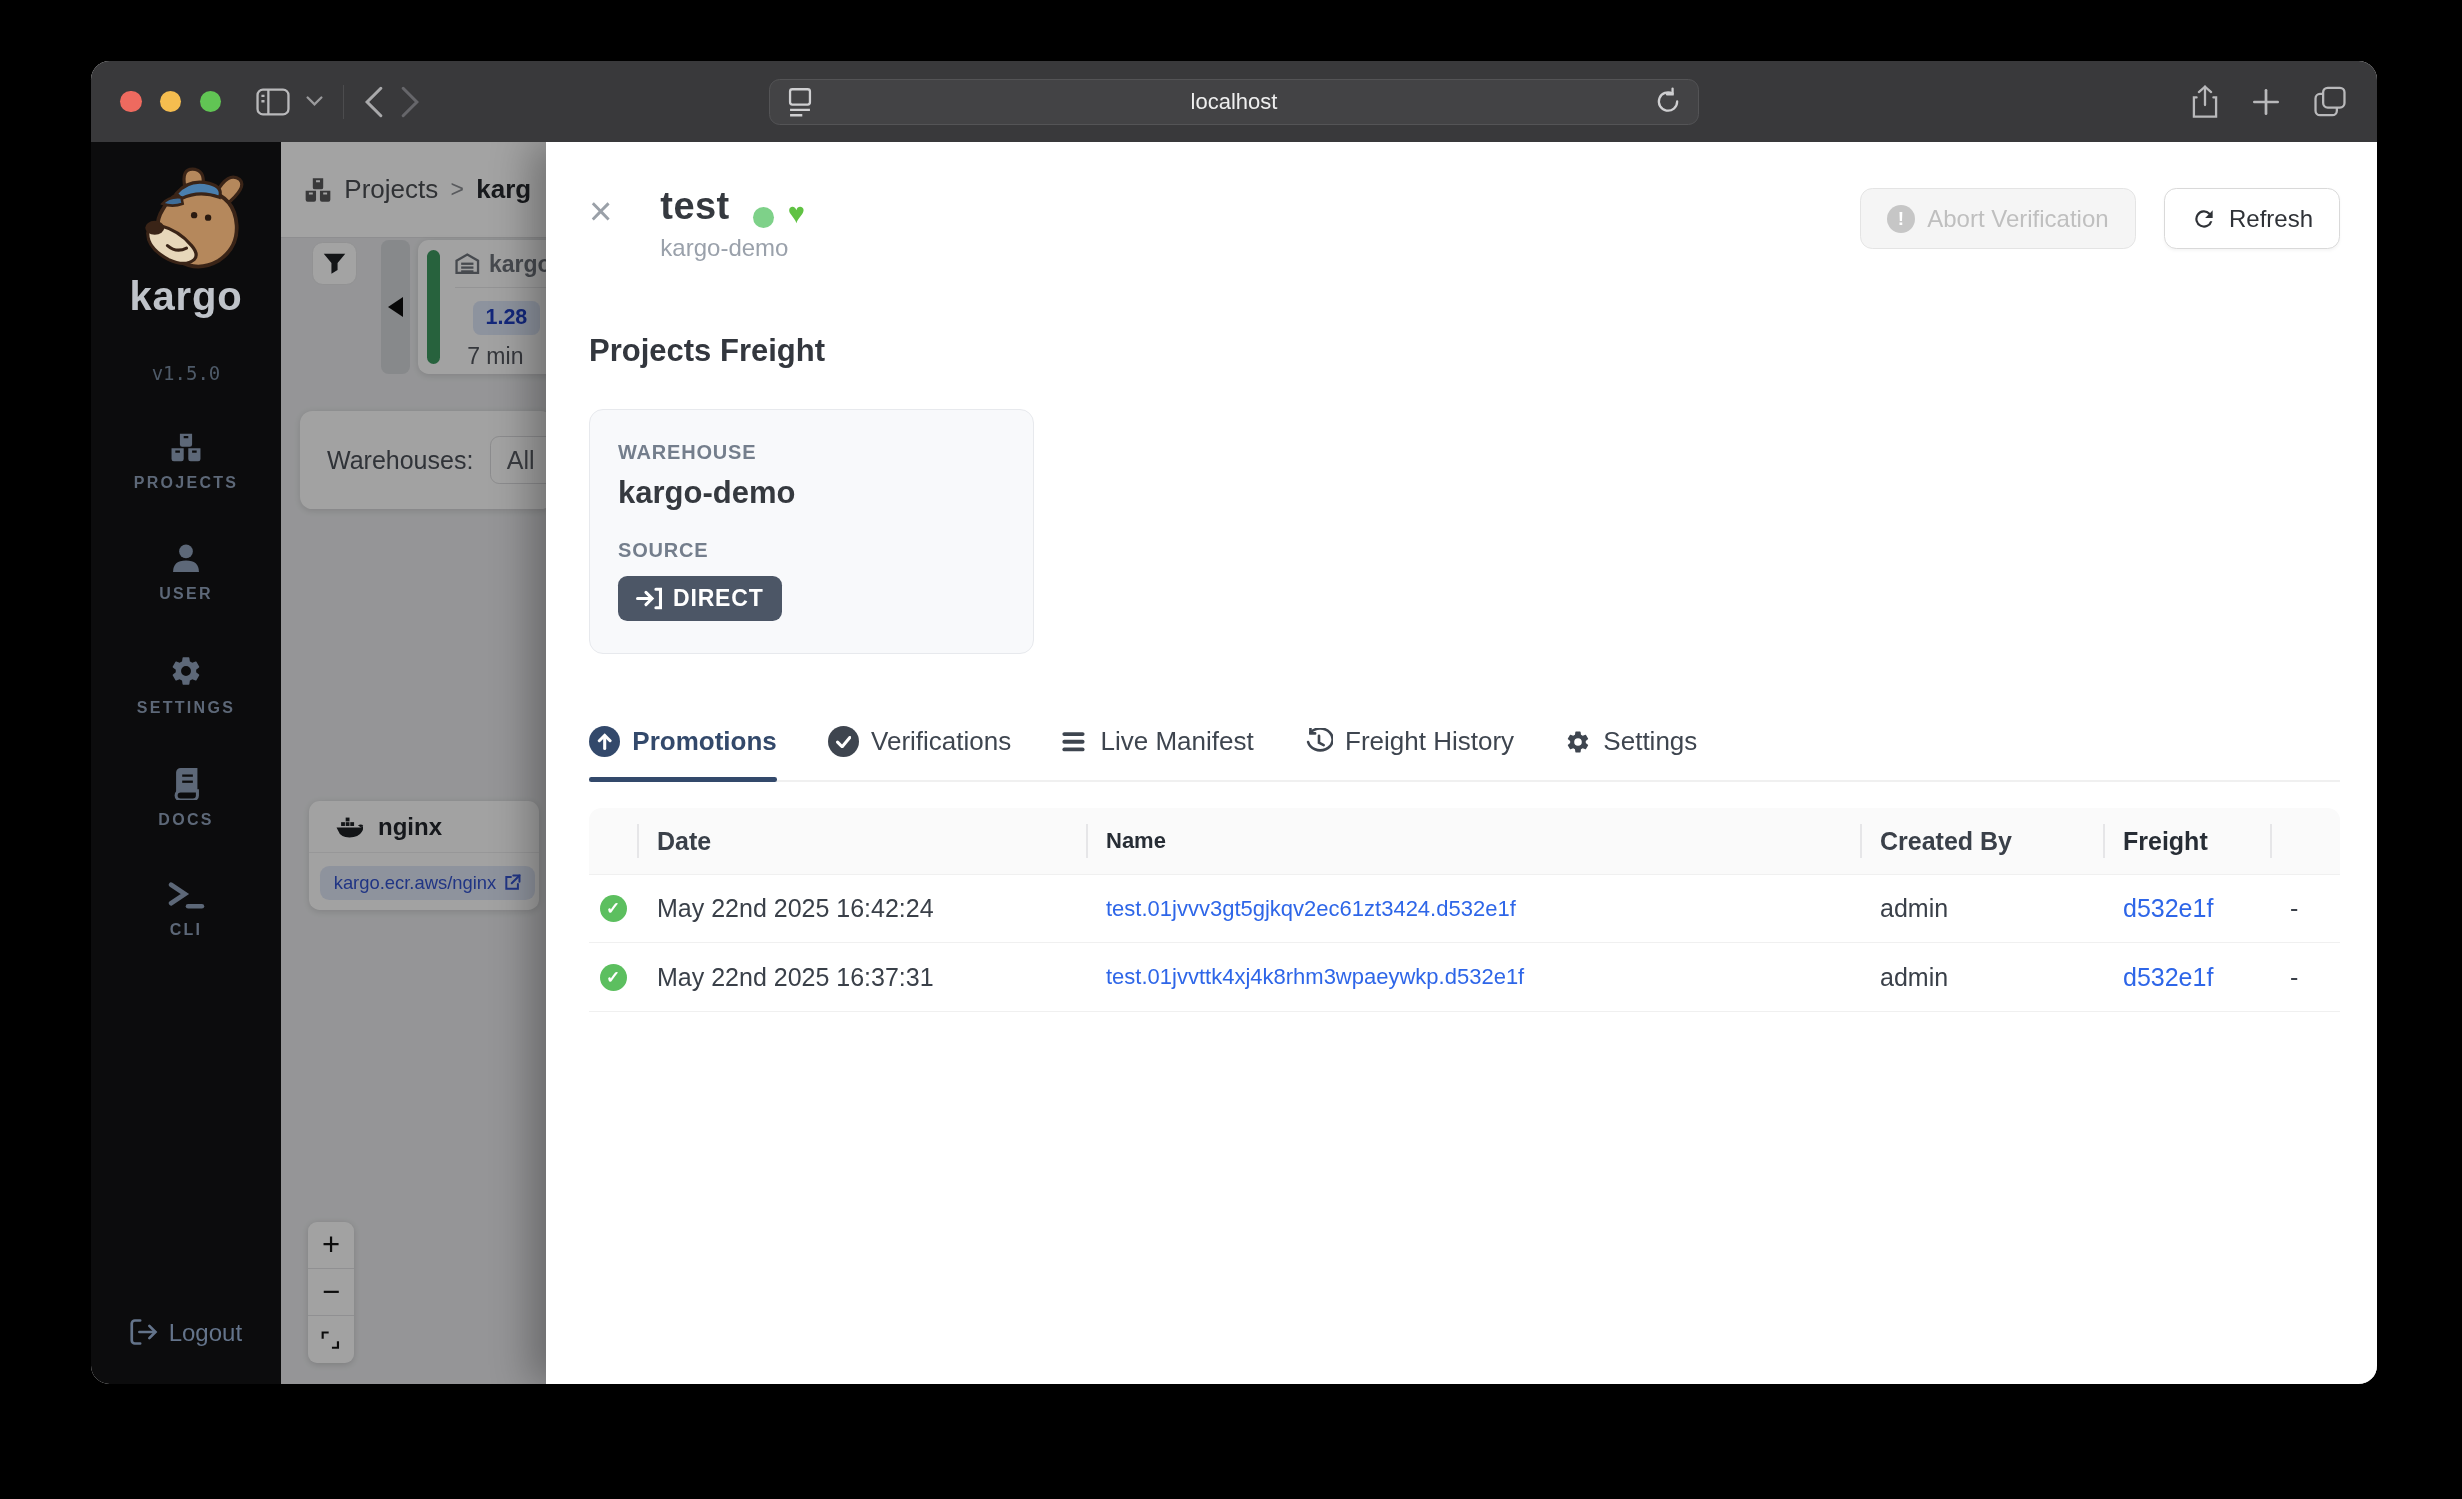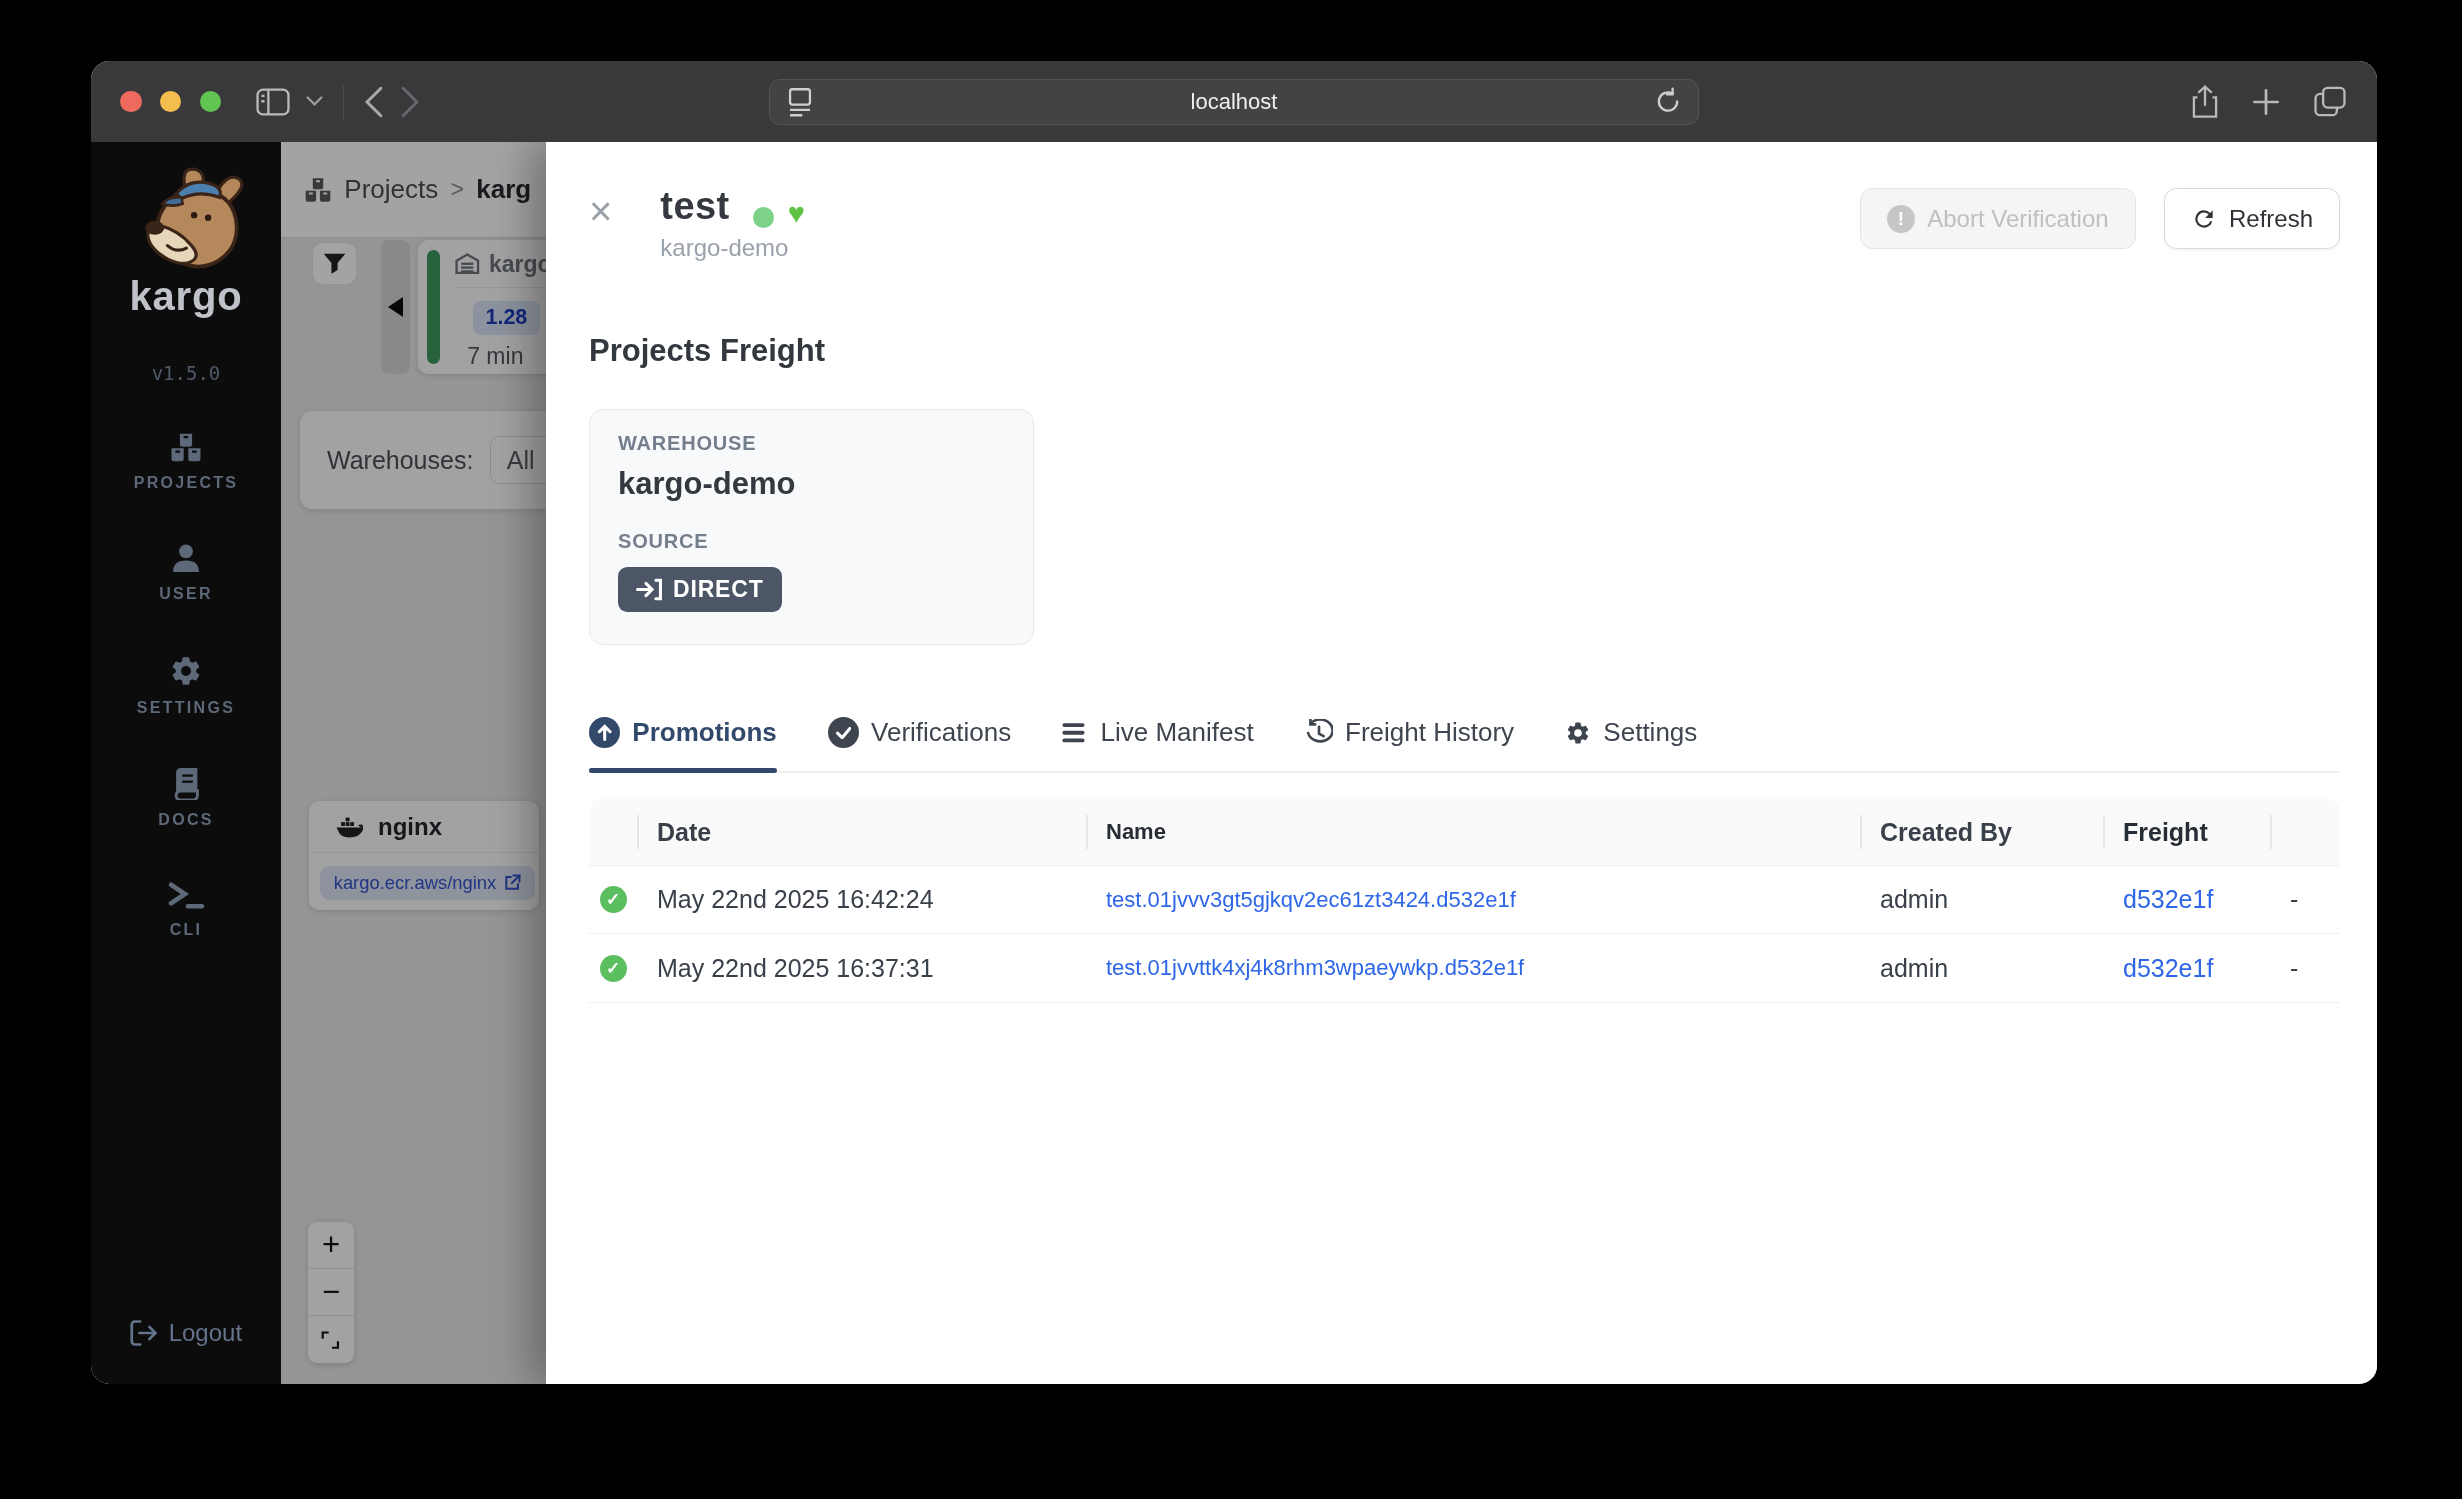--- a/index.html
+++ b/index.html
@@ -26,21 +26,21 @@
   
   .app { display:flex; height:1242px; }
   .sidebar { width:190px; background:#0c0c0d; display:flex; flex-direction:column; align-items:center; flex-shrink:0; }
   .logo { margin-top:21.5px; }
   .wordmark { font-size:40px; font-weight:bold; color:#bfc3c9; letter-spacing:0.8px; margin-top:-4.6px; }
   .version { font-family:"DejaVu Sans Mono", monospace; font-size:19px; color:#4e5a68; margin-top:43px; }
   .side-menu { display:flex; flex-direction:column; align-items:center; gap:51px; margin-top:48px; color:#5d6878; }
   .side-item { display:flex; flex-direction:column; align-items:center; gap:10.7px; cursor:pointer; }
   .side-item .lbl { font-size:16px; letter-spacing:2.3px; font-weight:bold; }
   .side-spacer { flex:1; }
-  .logout { display:flex; align-items:center; gap:10.7px; color:#64748b; font-size:24px; margin-bottom:37px; cursor:pointer; }
+  .logout { display:flex; align-items:flex-start; gap:10.7px; color:#64748b; font-size:24px; margin-bottom:37px; cursor:pointer; }
 
   .main { position:relative; flex:1; background:#e9eaec; overflow:hidden; }
 
   
   .crumb-bar { position:absolute; left:0; top:0; right:0; height:96px; background:#fff; border-bottom:1.5px solid #dfdfe1;
                display:flex; align-items:center; padding-left:23px; gap:12.3px; }
   .crumb-bar .crumb-txt { font-size:26px; color:#4c4f54; }
   .crumb-bar .crumb-sep { font-size:23px; color:#8b8e93; }
   .crumb-bar .crumb-cur { font-size:26px; color:#26292e; font-weight:bold; }
   .filter-btn { position:absolute; left:31px; top:100px; width:45px; height:43px; background:#fff; border:1.5px solid #e4e4e6;
@@ -87,21 +87,21 @@
   .health-heart { color:#60c243; font-size:29px; line-height:1; }
   .drawer-sub { font-size:24px; color:#9aa1ab; margin-top:6.1px; }
   .hdr-btns { margin-left:auto; display:flex; gap:28px; margin-top:3.1px; }
   .btn { height:61px; border-radius:12.3px; display:flex; align-items:center; gap:12.3px; padding:0 26px; font-size:24px; cursor:pointer; }
   .btn-disabled { background:#f5f5f5; border:1.5px solid #e4e4e4; color:#bfbfbf; cursor:not-allowed; }
   .info-circle { width:28px; height:28px; border-radius:50%; background:#c6c6c6; color:#fff; font-size:19px; font-weight:bold;
                  display:flex; align-items:center; justify-content:center; }
   .btn-default { background:#fff; border:1.5px solid #d9d9d9; color:#2f3237; box-shadow:0 1.5px 3.1px rgba(0,0,0,.04); }
 
   .freight-heading { margin-top:71px; font-size:31px; font-weight:bold; color:#33373e; }
-  .freight-card { margin-top:40px; width:445px; background:#f8f9fb; border:1.5px solid #e7e9ed; border-radius:14px; padding:22px 28px 32px; }
+  .freight-card { margin-top:40px; width:445px; background:#f8f9fb; border:1.5px solid #e7e9ed; border-radius:14px; padding:31px 28px 32px; }
   .mini-label { font-size:20px; font-weight:bold; color:#747e8c; letter-spacing:0.8px; }
   .wh-value { font-size:31px; font-weight:bold; color:#35393f; margin:10.7px 0 28px; }
   .direct-badge { display:inline-flex; align-items:center; gap:10.7px; margin-top:14px; background:#4c5666; color:#fff;
                   font-size:23px; font-weight:bold; letter-spacing:0.8px; padding:9.2px 18.4px; border-radius:9.2px; }
 
   .tabs { display:flex; align-items:flex-end; gap:51px; margin-top:72px; border-bottom:2.3px solid #f0f0f0; }
   .tab { display:flex; align-items:center; gap:12.3px; font-size:26px; color:#3e454f; padding-bottom:23px; position:relative; cursor:pointer; }
   .tab.active { color:#33496b; font-weight:bold; }
   .tab.active::after { content:""; position:absolute; left:0; right:0; bottom:-2.3px; height:5.4px; background:#33496b; border-radius:2.3px; }
   .tab-circle { width:31px; height:31px; border-radius:50%; display:flex; align-items:center; justify-content:center; color:#fff; flex-shrink:0; }

